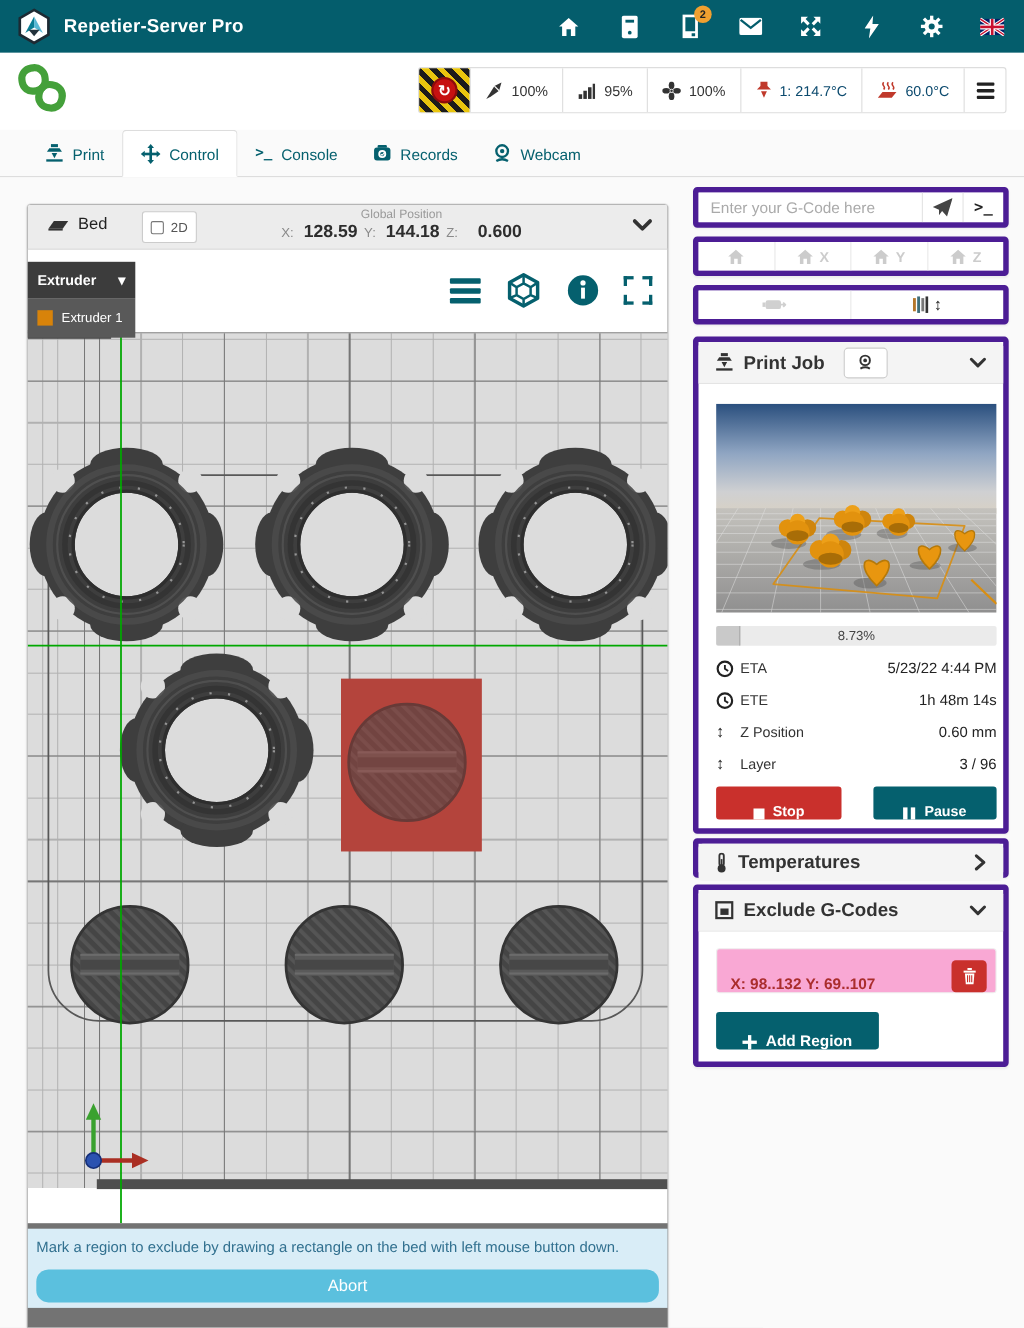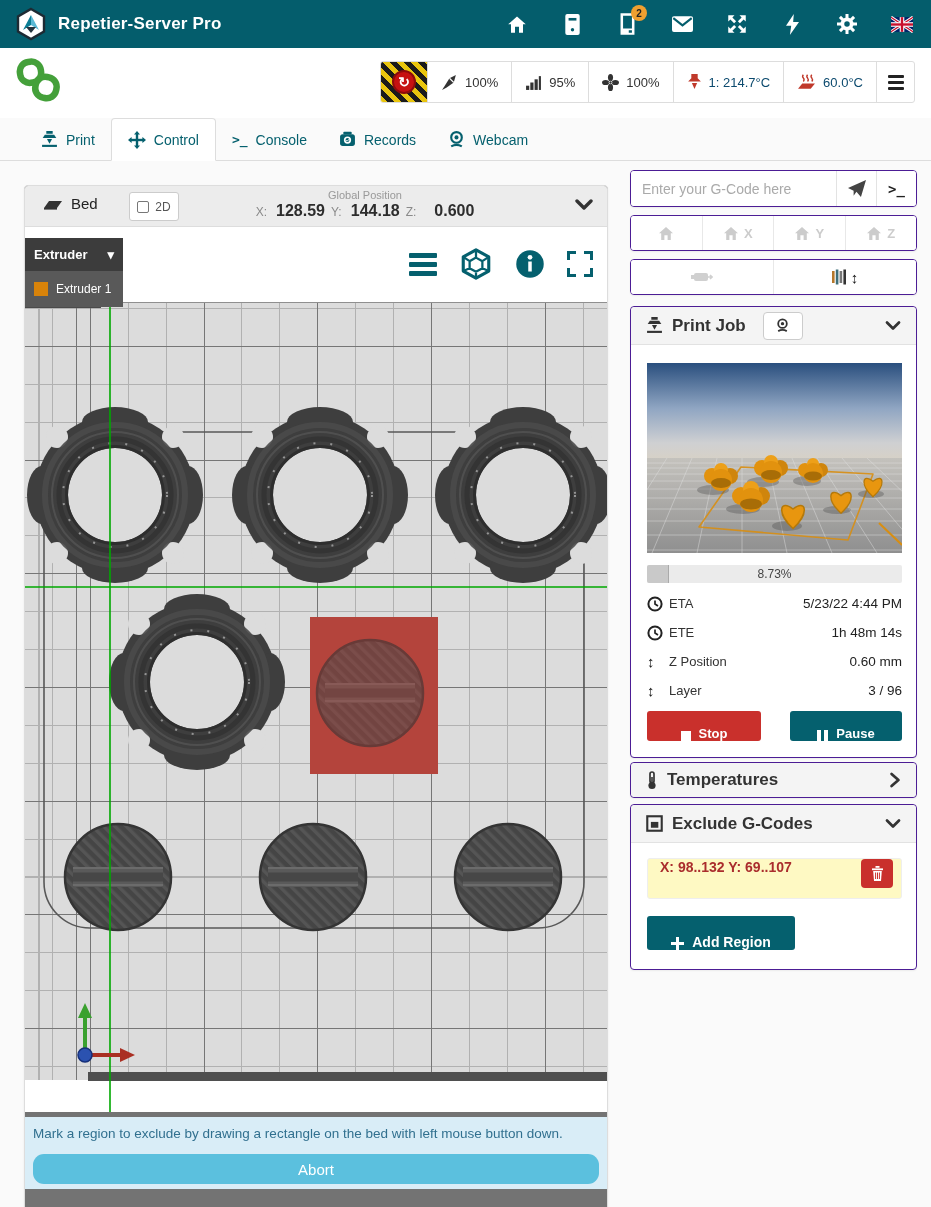--- a/index.html
+++ b/index.html
@@ -88,21 +88,21 @@
 
   
   .cv-info { position:absolute; left:0; top:931px; width:582px; height:72px; background:#d9edf7; }
   .cv-msg { padding:9px 8px 0 8px; font-size:13.5px; color:#31708f; }
   .abort-btn { position:absolute; left:8px; top:37px; width:566px; height:30px; background:#5bc0de; border:none; border-radius:11px;
                color:#fff; font-size:15px; font-family:inherit; cursor:pointer;text-align:center; }
   .cv-hint { position:absolute; left:0; top:1003px; width:582px; height:26px; background:#fff; display:flex; align-items:center;
              padding-left:8px; font-size:12px; color:#222; }
 
   
-  .card { position:absolute; left:630px; width:287px; background:#fff; border:1px solid #4c1d95; border-radius:4px;
+  .card { position:absolute; left:630px; width:287px; background:#fff; border:5px solid #4c1d95; border-radius:4px;
           box-shadow:0 1px 2px rgba(0,0,0,.06); }
   .gcode-group { top:170px; height:37px; display:flex; align-items:stretch; overflow:hidden; }
   .gcode-input { flex:1; border:none; outline:none; padding:0 11px; font-size:14px; font-family:inherit; color:#333; }
   .gcode-input::placeholder { color:#aaa; }
   .gc-btn { width:40px; display:flex; align-items:center; justify-content:center; border-left:1px solid #e3e3e3; cursor:pointer; background:#fff; }
   .gc-term { font-family:"DejaVu Sans Mono", monospace; font-weight:bold; font-size:14px; color:#222; }
   .btn-row { display:flex; align-items:stretch; overflow:hidden; }
   .home-group { top:215px; height:36px; }
   .row2-group { top:259px; height:36px; }
   .cell-btn { flex:1; display:flex; align-items:center; justify-content:center; gap:5px; border-left:1px solid #e8e8e8;
@@ -131,22 +131,22 @@
   .btn { border:none; border-radius:3px; color:#fff; font-size:13px; font-weight:bold; font-family:inherit;
          display:flex; align-items:flex-end; justify-content:center; gap:8px; cursor:pointer; }
   .btn-stop { width:114px; height:30px; background:#c9302c; }
   .btn-pause { width:112px; height:30px; background:#05606e; }
   .sq { width:10px; height:10px; background:#fff; display:inline-block; }
   .pausebars { display:inline-flex; gap:3px; }
   .pausebars i { width:4px; height:11px; background:#fff; }
   .temps-card { top:762px; height:36px; }
   .temps-card .panel-head { height:34px; border-bottom:none; border-radius:4px; }
   .excl-card { top:804px; height:166px; }
-  .excl-region { position:absolute; left:16px; top:53px; width:255px; height:41px; background:#fef9c3; border:1px solid #eee;
-                 border-radius:3px; display:flex; align-items:flex-start; padding:0 8px 0 12px; }
+  .excl-region { position:absolute; left:16px; top:53px; width:255px; height:41px; background:#f9a8d4; border:1px solid #eee;
+                 border-radius:3px; display:flex; align-items:flex-end; padding:0 8px 0 12px; }
   .excl-text { color:#aa2d2d; font-size:14px; font-weight:bold; }
   .trash-btn { margin-left:auto; width:32px; height:29px; background:#c9302c; border:none; border-radius:4px;
                display:flex; align-items:center; justify-content:center; cursor:pointer; }
   .add-btn { position:absolute; left:16px; top:111px; width:148px; height:34px; background:#05606e; font-size:14px; }
   .plus { position:relative; width:13px; height:13px; display:inline-block; }
   .plus::before, .plus::after { content:""; position:absolute; background:#fff; }
   .plus::before { left:5px; top:0; width:3px; height:13px; }
   .plus::after { left:0; top:5px; width:13px; height:3px; }
 </style>
 </head>

